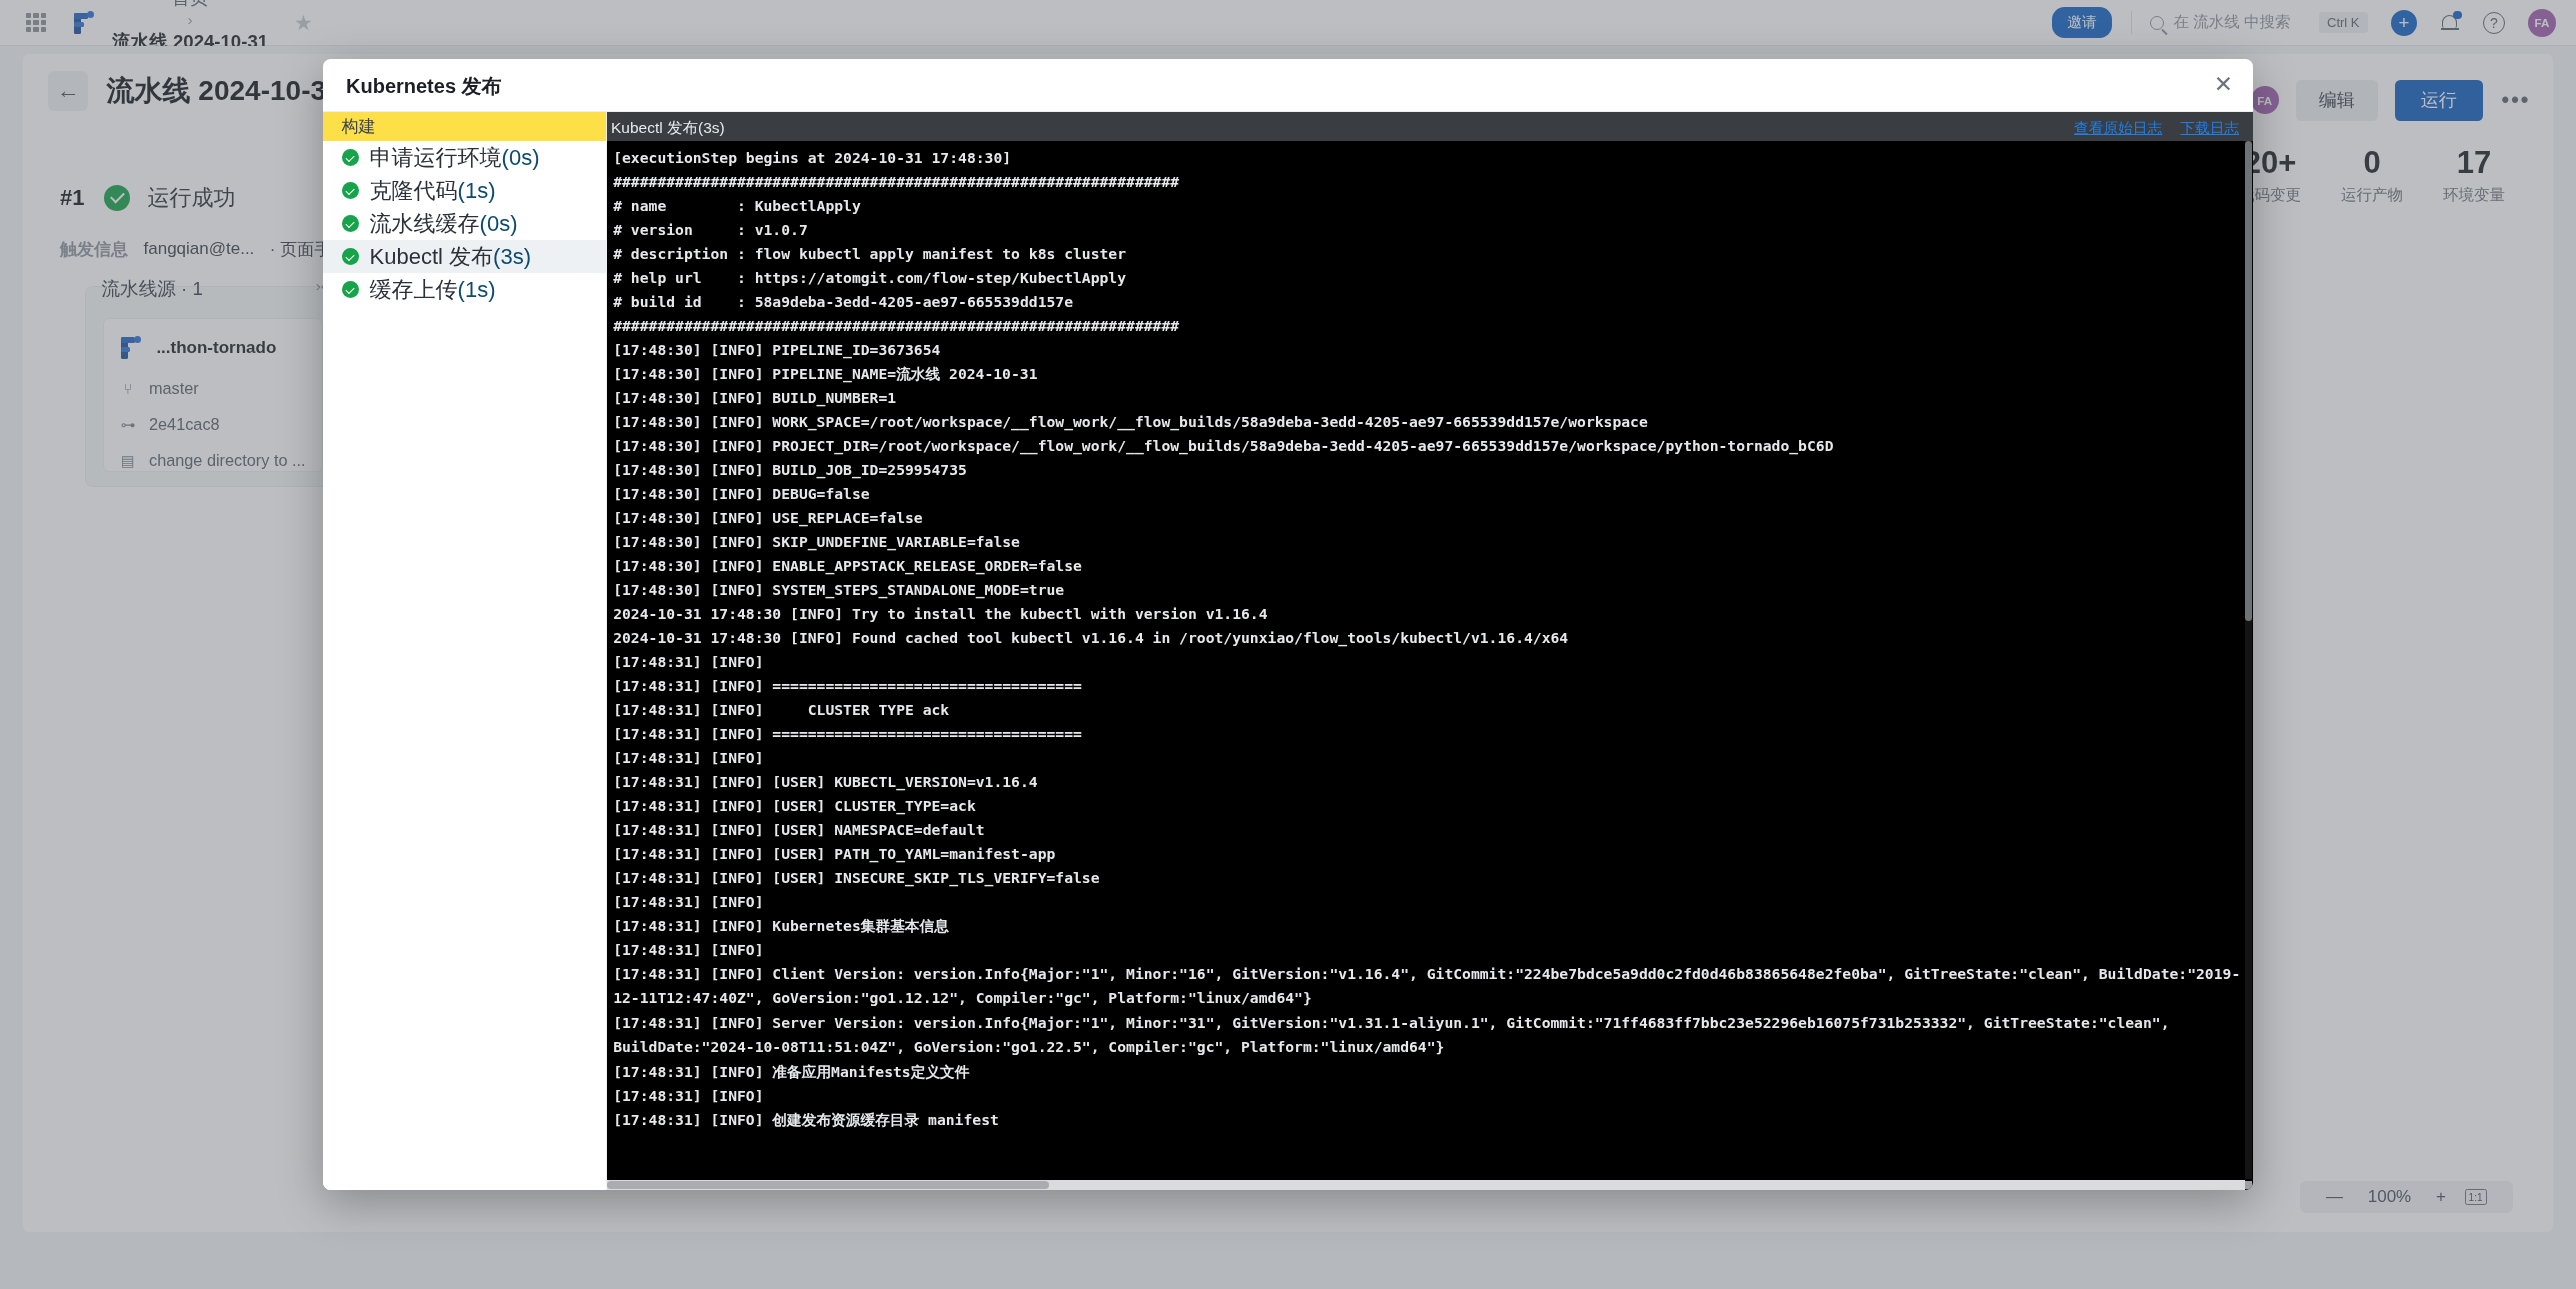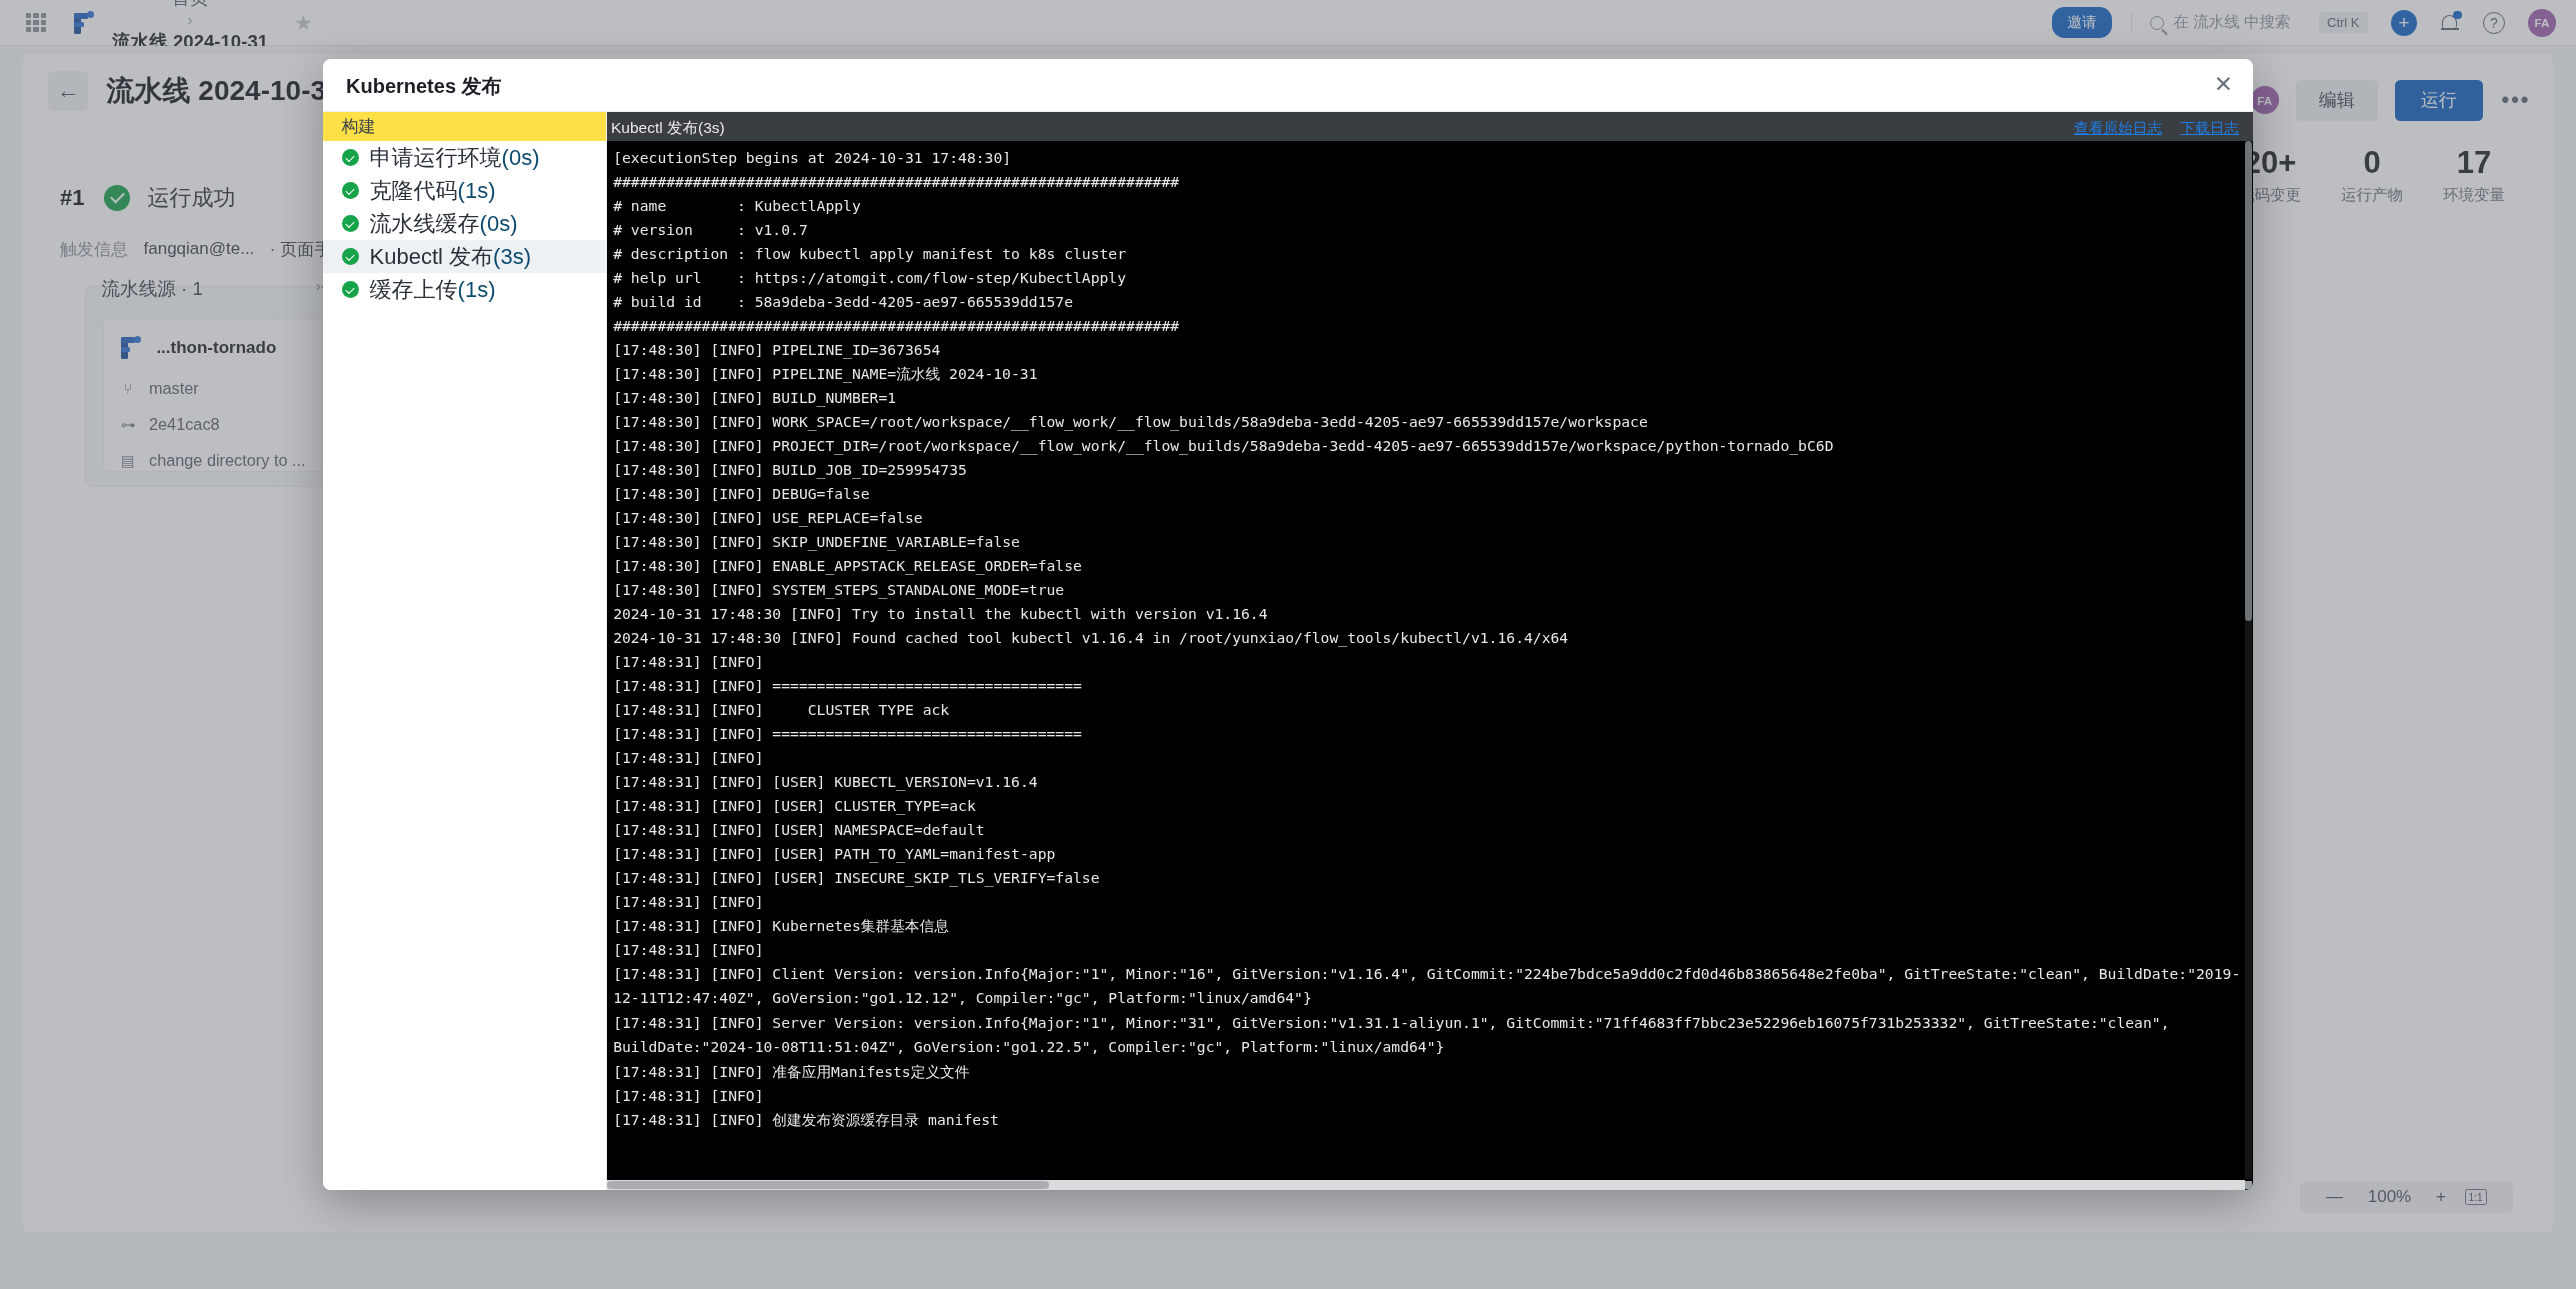--- a/index.html
+++ b/index.html
@@ -54,21 +54,21 @@
   .pg-title { margin-left:18.6px; font-size:28px; font-weight:700; color:#12161c; }
   .pg-head-div { width:0.8px;height:29.4px;background:#e2e5e9;margin-left:20px;}
 
   .run-row { position:absolute; left:37px; top:129px; display:flex; align-items:center; }
   .run-no { font-size:22px; font-weight:700; color:#12161c; }
   .ok-badge { margin-left:20px; width:26px;height:26px;border-radius:50%;background:#16a34a;display:flex;align-items:center;justify-content:center;}
   .ok-badge:after { content:""; width:11px;height:6.2px;border-left:2.3px solid #fff;border-bottom:2.3px solid #fff;transform:rotate(-45deg);margin-top:-2.3px;}
   .run-state { margin-left:17px; font-size:22px; color:#2b313a; }
 
   .trig-row { position:absolute; left:37px; top:184px; display:flex; align-items:center; font-size:17px; color:#6b737e;}
-  .trig-row .lbl { color:#8d949e; }
+  .trig-row .lbl { color:#8d949e;font-weight:bold; }
   .trig-row .val { margin-left:15.5px; color:#3b424c; }
   .trig-row .tdiv { width:0.8px;height:18.6px;background:#e2e5e9;margin:0 20px;}
 
   .src-card { position:absolute; left:62px; top:232px; width:256px; height:201px; background:#f7f8f9; border:0.8px solid #ebedef; border-radius:7.7px;}
   .src-head { position:absolute; left:15.5px; top:-11px; font-size:18.6px; color:#3b424c; }
   .src-chev { position:absolute; right:14px; top:-9.3px; font-size:15.5px; color:#8d949e; }
   .srcbox { position:absolute; left:17px; top:31px; right:17px; bottom:14px; background:#fff; border:0.8px solid #eceef0; border-radius:6.2px; padding:15.5px 14px;}
   .src-top { display:flex; align-items:center; }
   .src-f { width:26px;height:28px;position:relative; }
   .src-f .s1 { position:absolute; left:3.1px; top:3.1px; width:7px;height:22px;background:#1a4f9c;border-radius:1.5px;}
@@ -121,21 +121,21 @@
   .log-head { height:29.4px; background:#3a3d41; position:relative; }
   .log-head-title { position:absolute; left:4px; top:6.2px; font-size:15.5px; color:#e8eaec; }
   .log-links { position:absolute; right:14px; top:7px; font-size:14.7px; }
   .log-links a { color:#1f7fe8; text-decoration:underline; margin-left:14px; }
   .log-body {
     position:absolute; top:29.4px; left:0; right:7.7px; bottom:11px;
     background:#000; color:#e6e8ea;
     font-family:"DejaVu Sans Mono","Liberation Mono",monospace;
     font-size:14.7px; line-height:24px;
     padding:4.6px 0 0 6.2px;
-    overflow:hidden; white-space:pre;
+    overflow:hidden; white-space:pre;font-weight:bold;
   }
   .log-body .ln { height:24px; }
   .log-body .wrap2 { height:49px; white-space:pre-wrap; }
   
   .vsb { position:absolute; right:1.5px; top:29.4px; bottom:11px; width:7px; background:#141414; }
   .vsb .thumb { position:absolute; top:0; left:0; width:7px; height:480px; background:#6e7378; border-radius:3.9px; }
   
   .hsb { position:absolute; left:0; right:7.7px; bottom:0; height:10px; background:#d9dbdd; }
   .hsb .thumb { position:absolute; left:0; top:0.8px; height:8.5px; width:442px; background:#a9adb2; border-radius:4.6px; }
   .modal-scroll-dot { position:absolute; right:1.5px; bottom:0.8px; width:7px;height:8.5px;background:#9aa0a6; }

